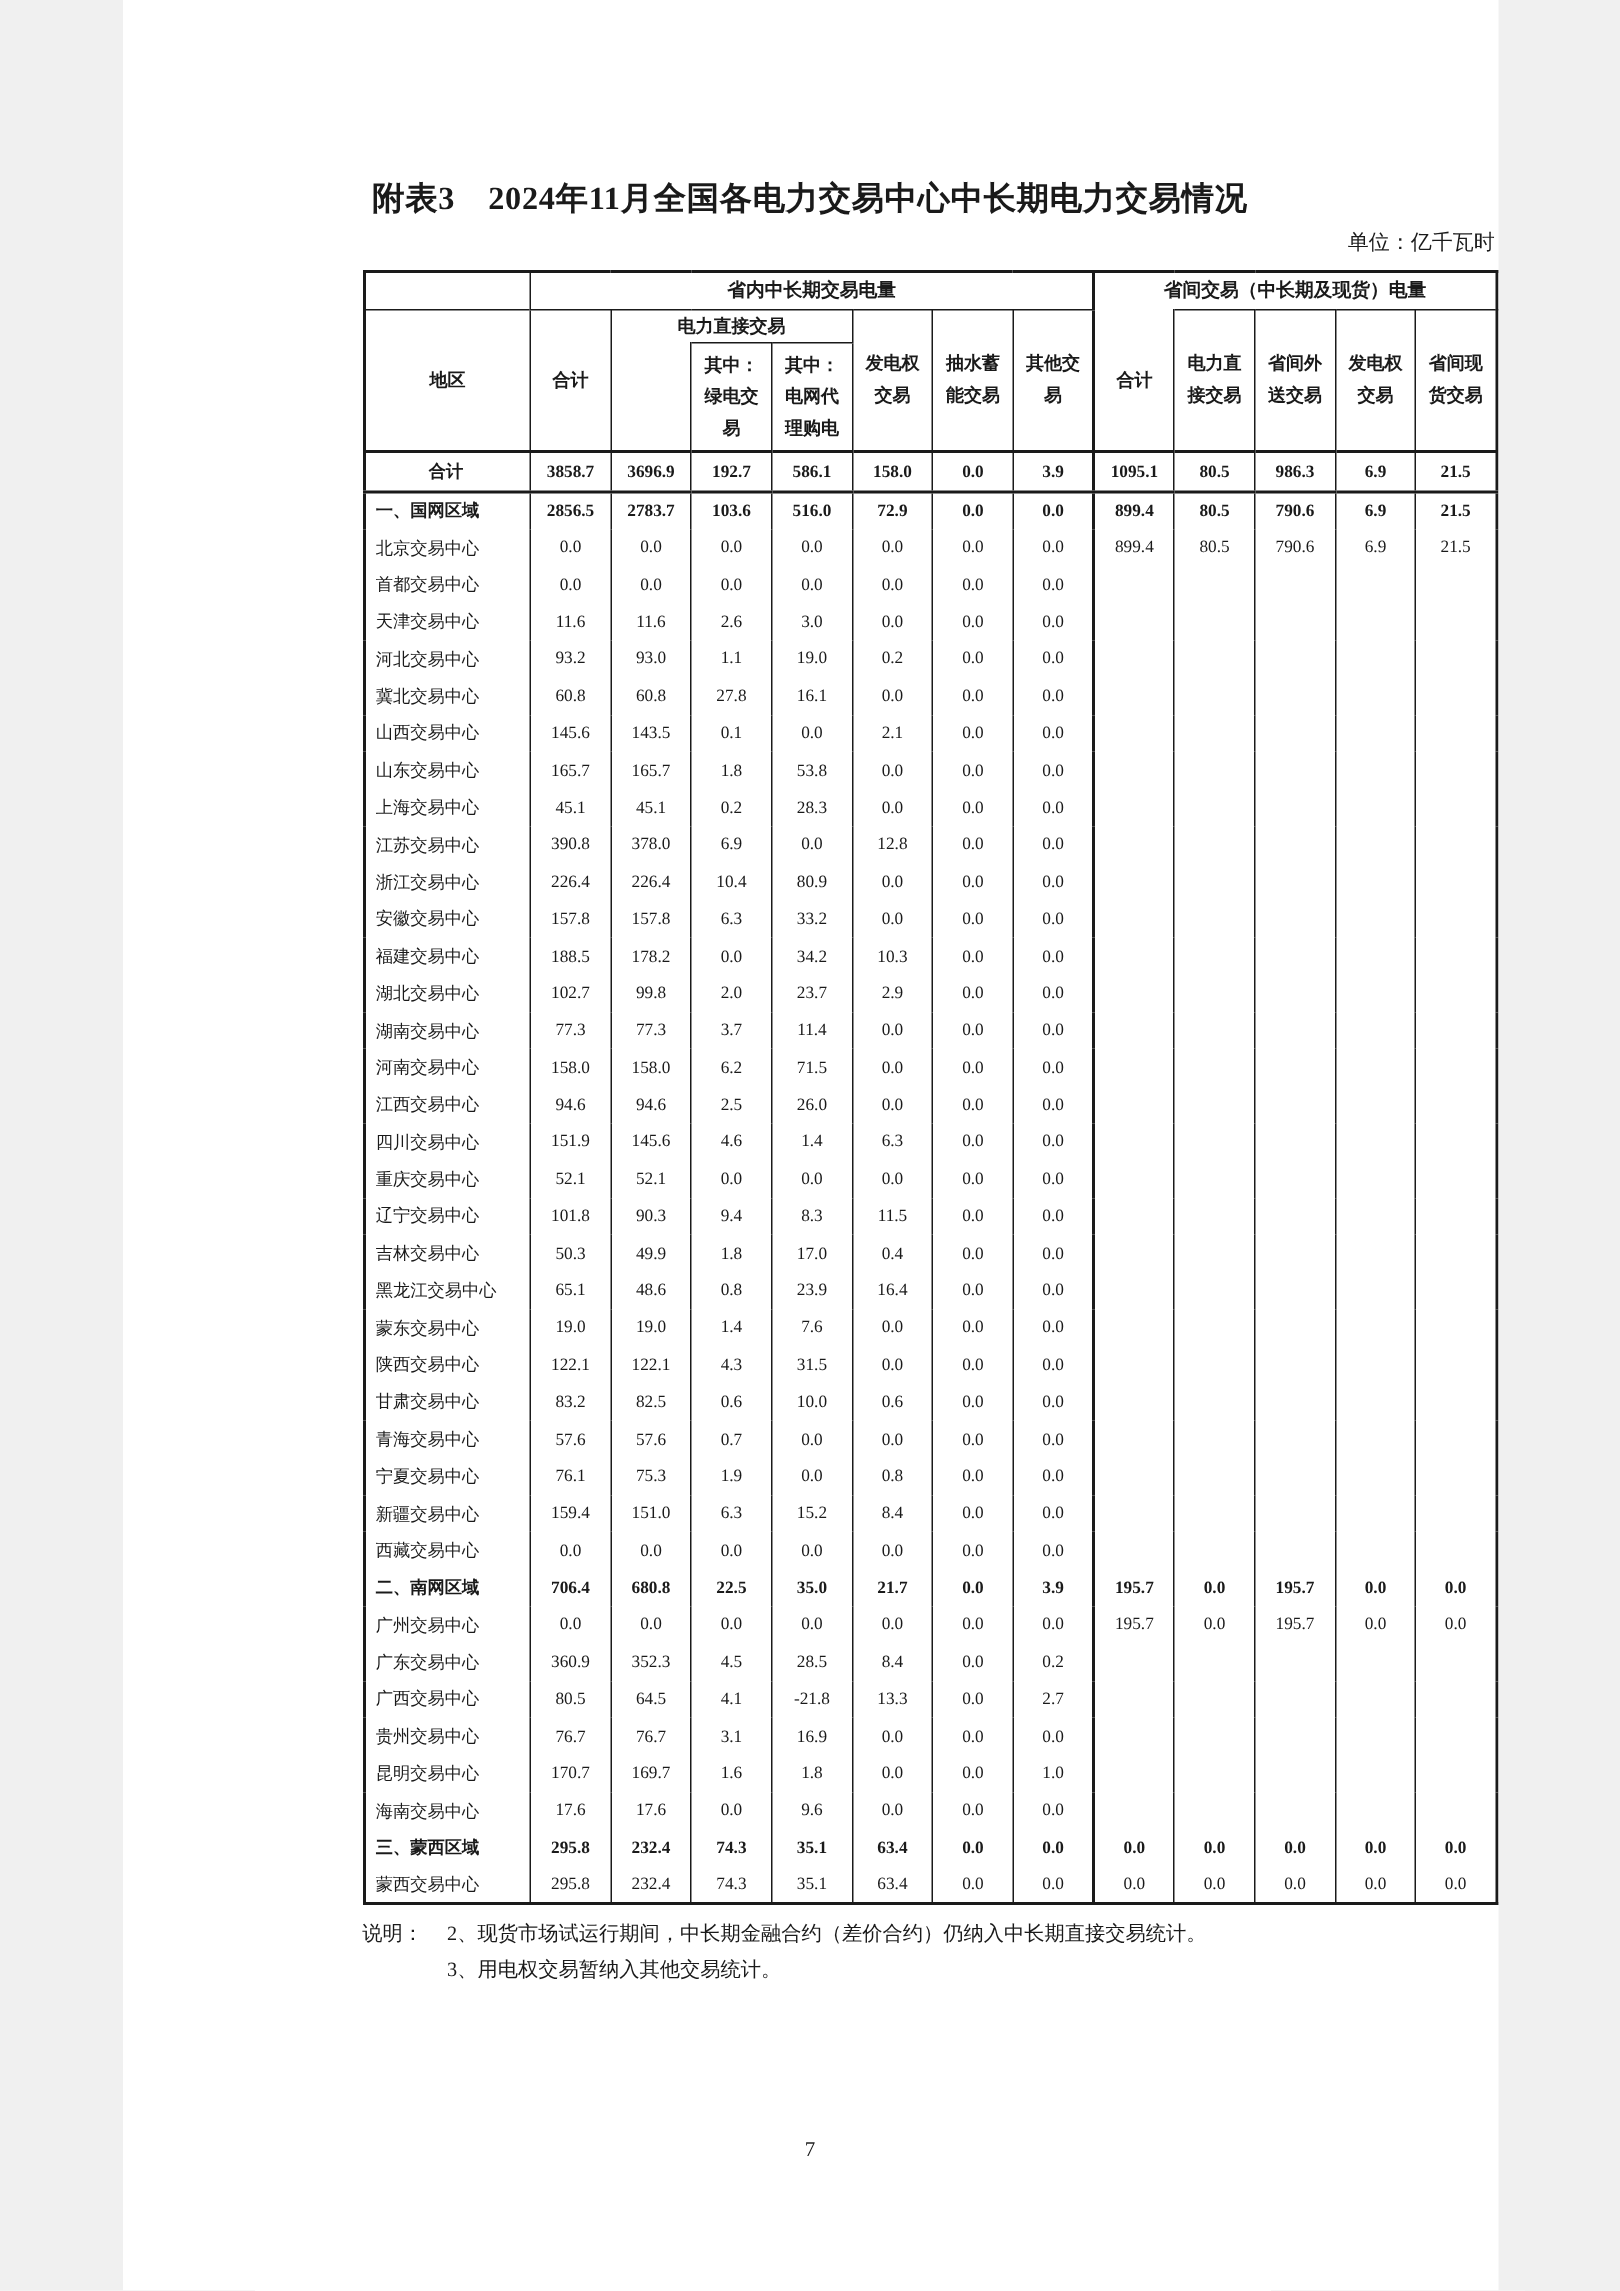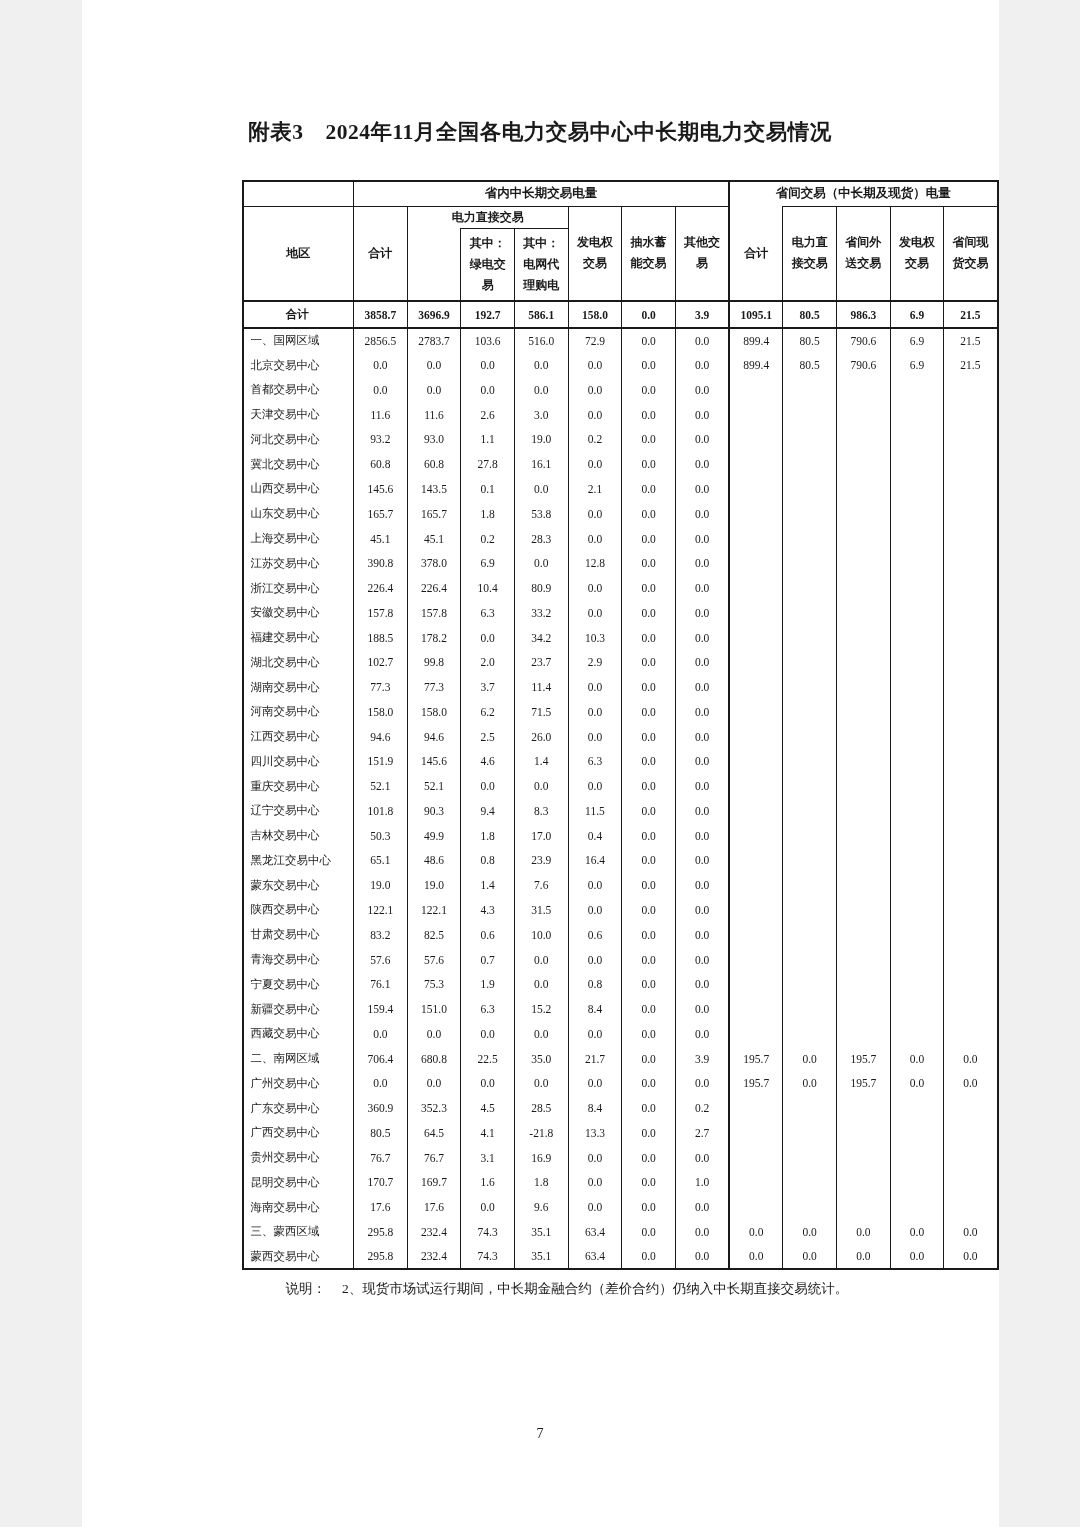--- a/index.html
+++ b/index.html
@@ -59,42 +59,43 @@
   }
   .tbl tbody td:first-child { border-left:none; }
   .tbl tbody td.region-cell { text-align:left; padding-left:7px; }
   .tbl tbody tr.row-total td {
     font-weight:bold;
     border-top:2px solid #1a1a1a;
     border-bottom:2px solid #1a1a1a;
     height:27px;
   }
   .tbl tbody tr.row-total td.region-cell { text-align:center; padding-left:0; }
-  .tbl tbody tr.row-section td { font-weight:normal; }
+  .tbl tbody tr.row-section td { font-weight:bold; }
 
   
   .notes {
     position:absolute; top:1277px; left:160px; width:760px;
-    font-size:13.5px; display:flex; align-items:flex-start;margin-left:44px;
+    font-size:13.5px; display:flex; align-items:flex-start;
   }
   .notes-label { flex:0 0 auto; margin-right:16px; line-height:24px; }
   .notes-lines { flex:1 1 auto; }
   .note-line { line-height:24px; }
   .pageno {
     position:absolute; top:1426px; left:0; width:100%;
     text-align:center; font-size:14px;
   }
 </style>
 </head>
 <body>
 
 <div class="page">
 
   <h1 class="title">附表3　2024年11月全国各电力交易中心中长期电力交易情况</h1>
 
+  <div class="unit">单位：亿千瓦时</div>
 
   <table class="tbl">
     <colgroup>
       <col style="width:111px">
       <col span="12" style="width:53.67px">
     </colgroup>
     <thead>
       <tr class="hrow-a">
         <th class="no-bottom"></th>
         <th class="grp" colspan="7">省内中长期交易电量</th>
@@ -705,18 +706,19 @@
           <td class="value-cell">0.0</td>
           <td class="value-cell">0.0</td>
         </tr>
       </tbody>
   </table>
 
   <div class="notes">
     <div class="notes-label">说明：</div>
     <div class="notes-lines" id="notes-lines">
         <div class="note-line">2、现货市场试运行期间，中长期金融合约（差价合约）仍纳入中长期直接交易统计。</div>
+        <div class="note-line">3、用电权交易暂纳入其他交易统计。</div>
       </div>
   </div>
 
   <div class="pageno">7</div>
 
 </div>
 
 </body></html>

